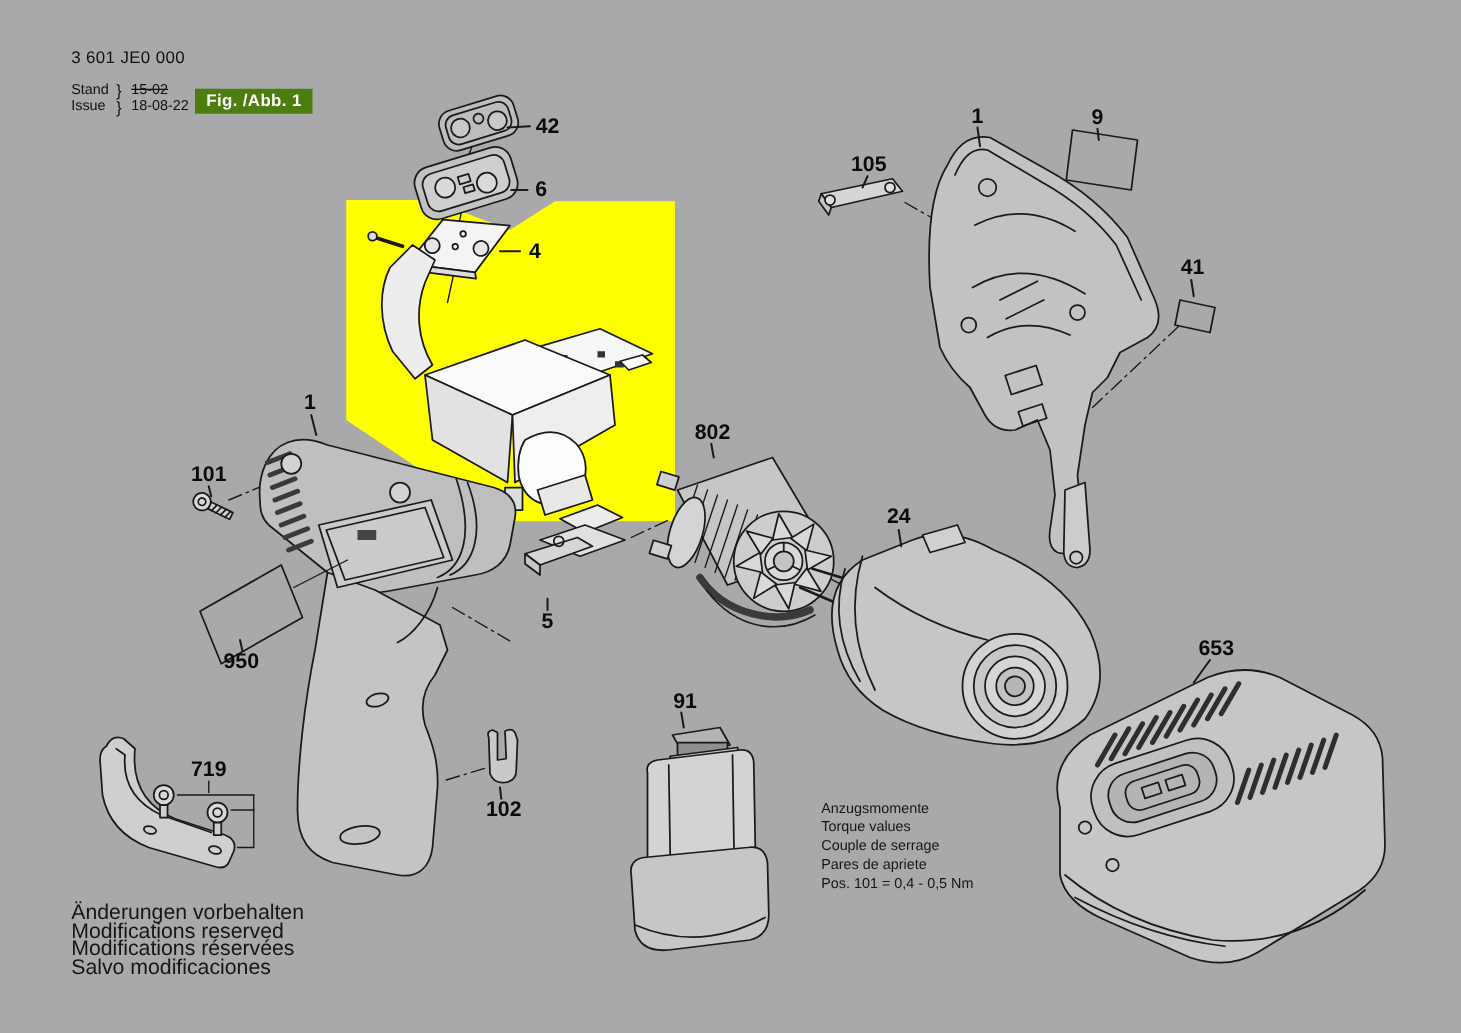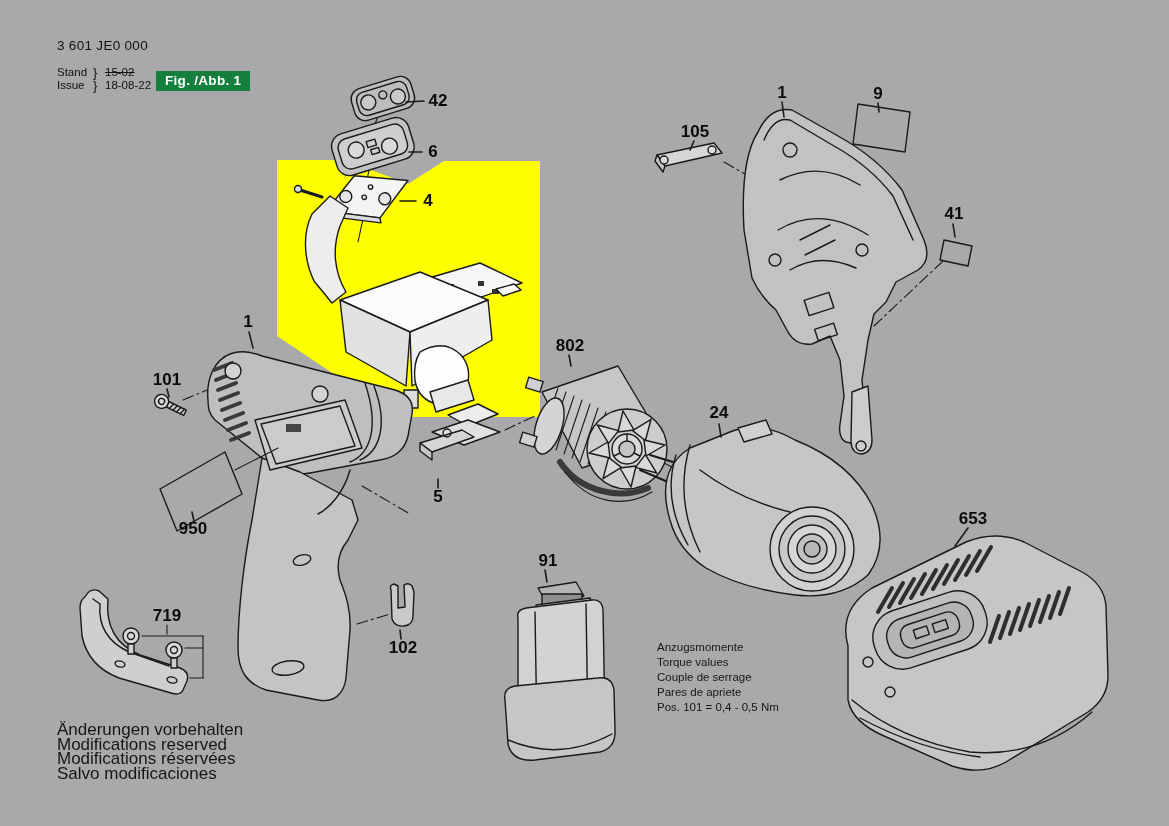--- a/index.html
+++ b/index.html
@@ -7,21 +7,21 @@
   .stage{position:relative;width:1169px;height:826px;background:#a9a9ab;overflow:hidden;}
   .stage *{box-sizing:border-box;}
   svg.art{position:absolute;left:0;top:0;}
   
   .doc-number{position:absolute;left:57px;top:38px;font-size:13.5px;color:#111;letter-spacing:.3px;}
   .issue-block{position:absolute;left:57px;top:66px;font-size:11.5px;color:#111;line-height:13px;}
   .issue-row{display:flex;align-items:center;}
   .issue-row .lbl{width:36px;}
   .issue-row .brace{width:12px;font-size:13px;}
   .strike{text-decoration:line-through;}
-  .fig-box{position:absolute;left:156px;top:71px;background:#15803d;color:#fff;font-size:13.5px;font-weight:bold;padding:2px 9px 3px;letter-spacing:.3px;}
+  .fig-box{position:absolute;left:156px;top:71px;background:#4d7c0f;color:#fff;font-size:13.5px;font-weight:bold;padding:2px 9px 3px;letter-spacing:.3px;}
   .plabel{position:absolute;transform:translate(-50%,-50%);font-size:17px;font-weight:bold;color:#0b0b0b;white-space:nowrap;text-align:right;}
   .footer-block{position:absolute;left:57px;top:723px;font-size:17px;color:#161616;line-height:14.6px;}
   .torque-block{position:absolute;left:657px;top:640px;font-size:11.5px;color:#161616;line-height:15px;}
 </style>
 </head>
 <body>
 
 <div class="stage">
 
   <svg class="art" width="1169" height="826" viewBox="0 0 1169 826">

